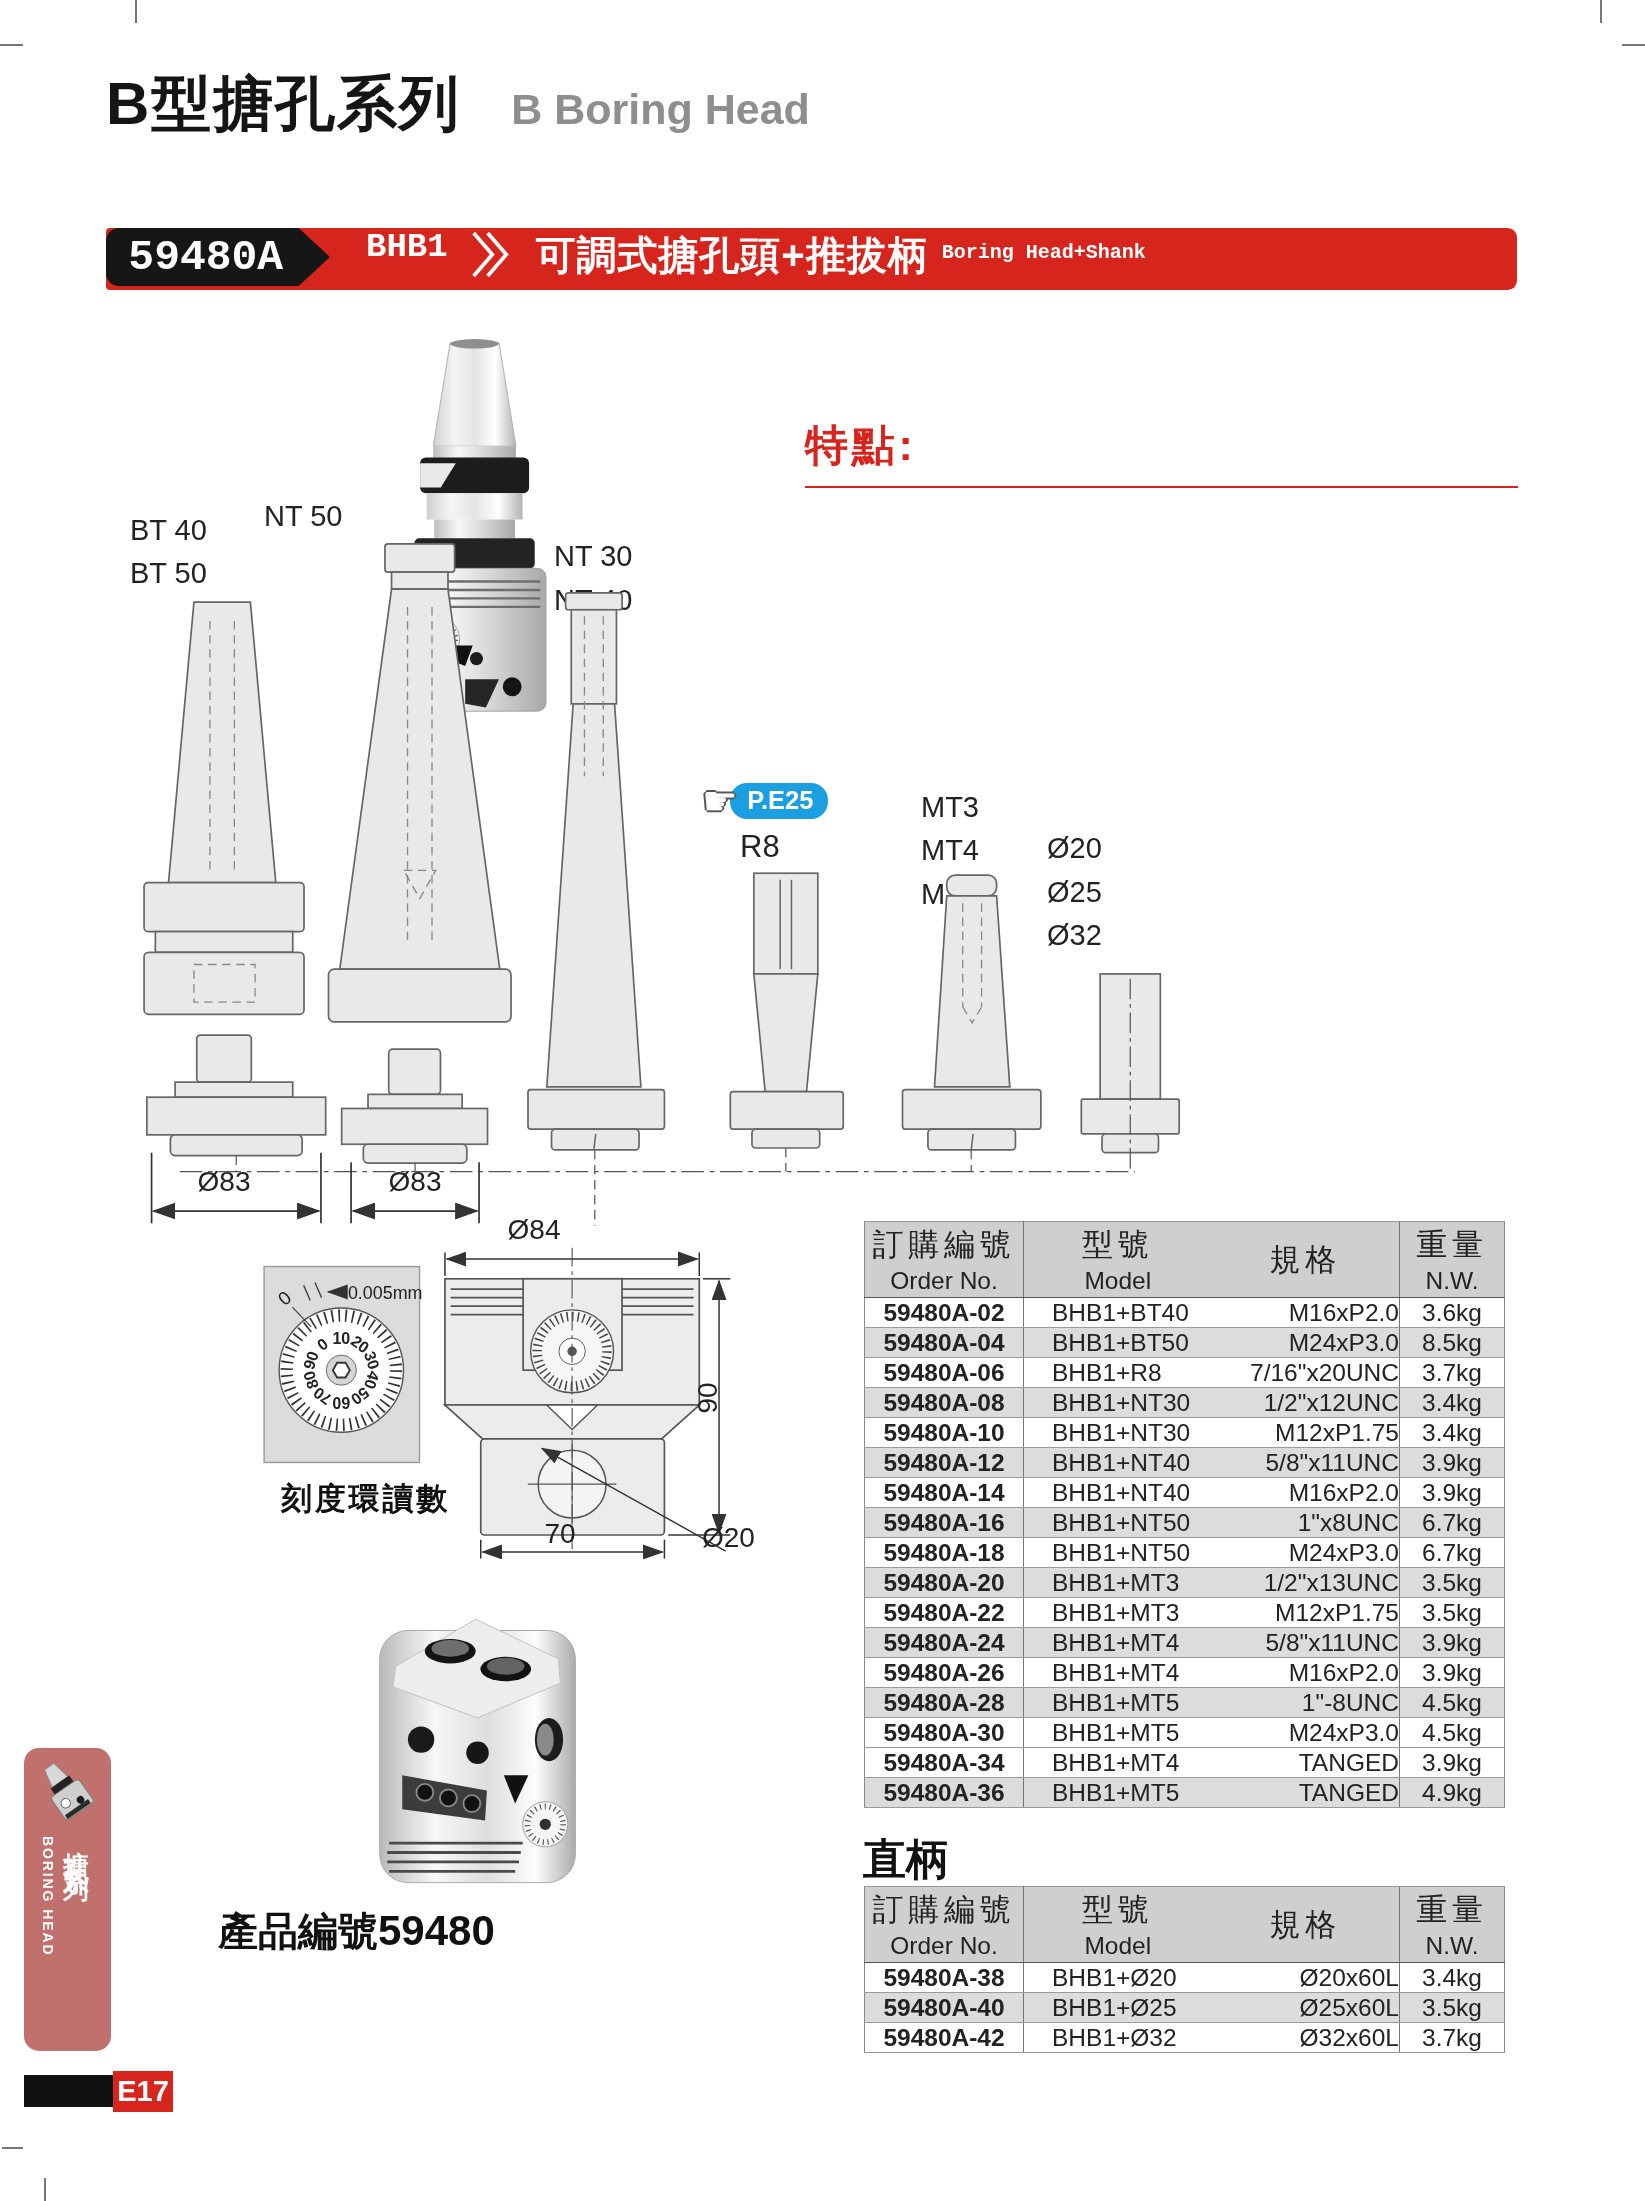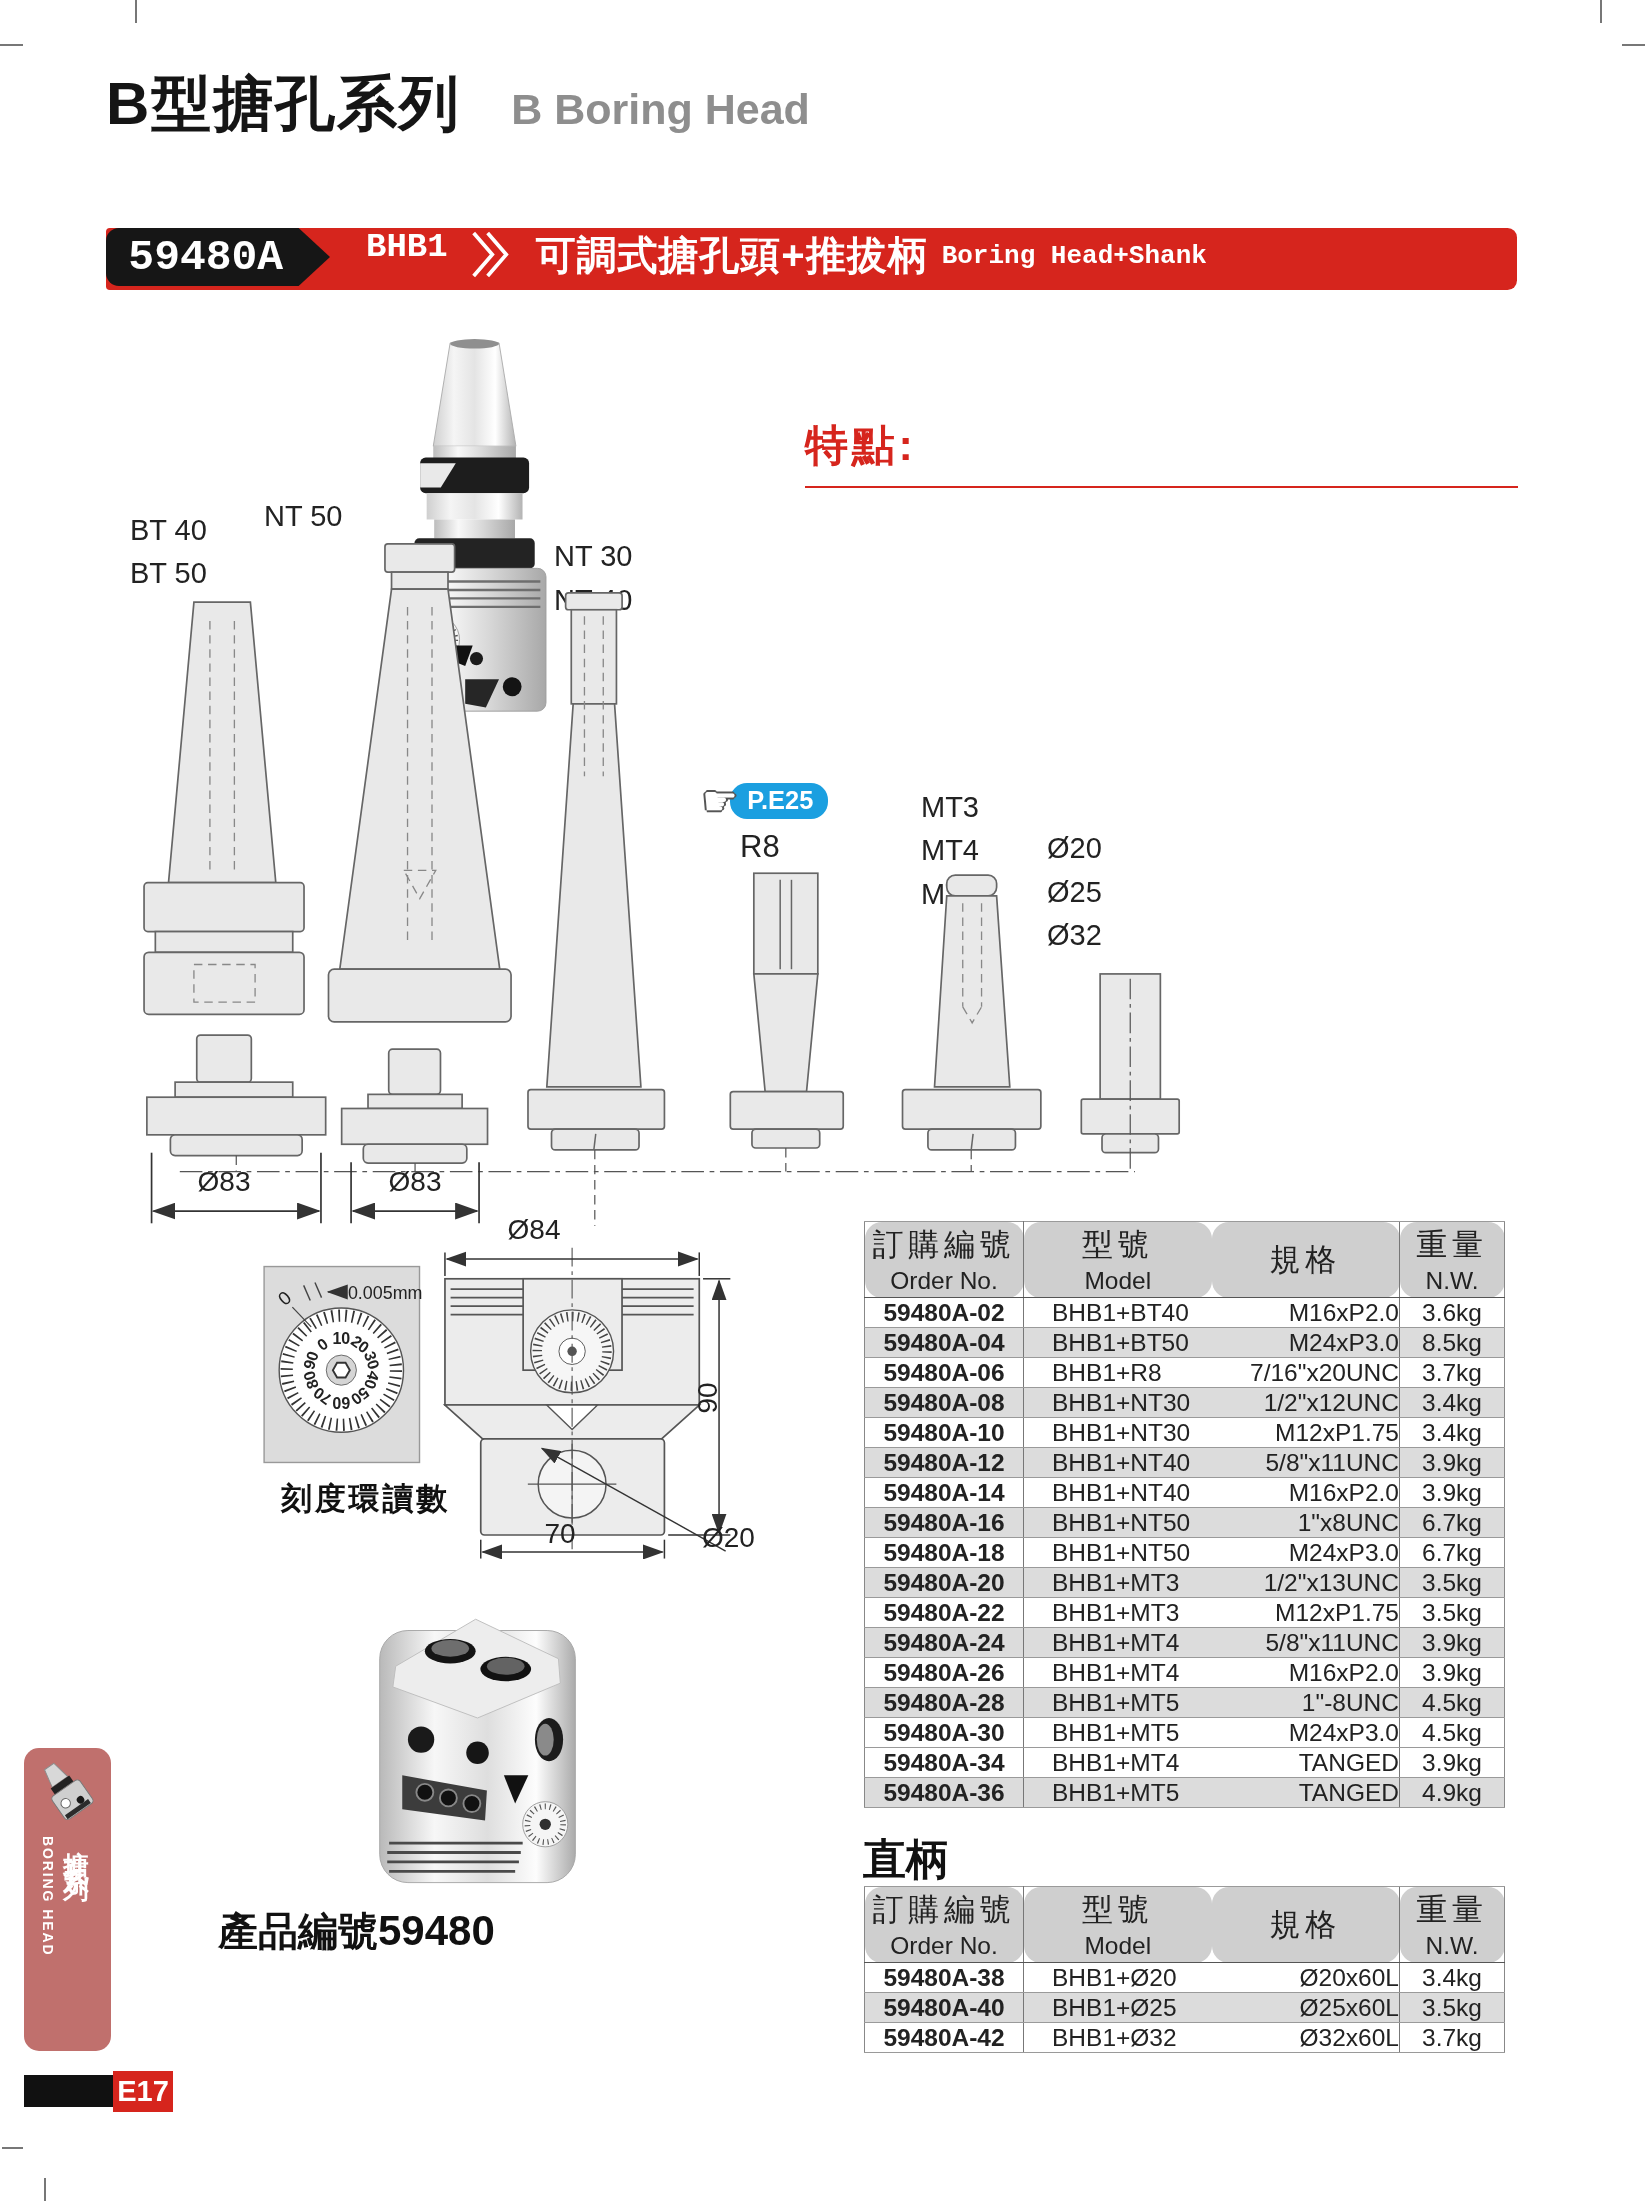--- a/index.html
+++ b/index.html
@@ -13,21 +13,21 @@
   .title-en{font-size:43px;font-weight:bold;color:#8e8e8e;margin-left:24.5px;}
 
   
   .banner{position:absolute;left:106px;top:228px;width:1411px;height:62px;background:#d6251d;
           border-radius:3.8px 9.4px 9.4px 3.8px;display:flex;align-items:flex-start;font-family:Liberation Mono, monospace;}
   .order-tab{height:58px;width:224px;background:#161616;color:#fff;font-size:43px;font-weight:bold;
              display:flex;align-items:center;justify-content:center;padding-right:24.5px;box-sizing:border-box;
              border-radius:13px 0 0 13px;clip-path:polygon(0 0,86% 0,100% 50%,86% 100%,0 100%);}
   .banner-model{color:#fff;font-size:34px;font-weight:bold;margin-left:36px;}
   .banner-zh{color:#fff;font-size:40px;font-weight:bold;margin-left:26px;letter-spacing:0.9px;}
-  .banner-en{color:#fff;font-size:26px;font-weight:bold;margin-left:13px;margin-top:13px;}
+  .banner-en{color:#fff;font-size:20px;font-weight:bold;margin-left:13px;margin-top:13px;}
 
   
   .feat-head{position:absolute;left:805px;top:417px;font-size:43px;font-weight:bold;color:#d6251d;letter-spacing:3.8px;}
   .feat-line{position:absolute;left:805px;top:486px;width:713px;height:1.9px;background:#d6251d;}
   .features{position:absolute;left:802px;top:497px;width:734px;}
   .feat-item{position:relative;margin:0;}
   .tri{position:absolute;left:0;width:22.6px;height:22.6px;background:#d6251d;
        clip-path:polygon(0 0,100% 100%,0 100%);}
   .feat-txt{margin-left:38px;font-size:32px;font-weight:bold;letter-spacing:1.9px;line-height:52px;color:#111;}
 
@@ -49,21 +49,21 @@
   .cat-table thead .hen{font-size:24.5px;color:#222;margin-top:1.9px;}
   .cat-table tbody tr{height:30px;}
   .cat-table tbody tr.alt{background:#dcdcdc;}
   .cat-table td{font-size:24.5px;color:#222;vertical-align:middle;}
   .cat-table td.c1{font-weight:bold;text-align:center;}
   .cat-table td.c2{text-align:left;padding-left:28px;}
   .cat-table td.c3{text-align:right;padding-left:26px;}
   .cat-table td.c4{text-align:center;}
   .sep-r{border-right:1.9px solid #777 !important;}
   .sep-l{border-left:1.9px solid #777 !important;}
-  .cat-table thead th{border-bottom:1.9px solid #555;border-radius:17px;}
+  .cat-table thead th{border-bottom:1.9px solid #555;}
 
   .straight-head{position:absolute;left:863px;top:1831px;font-size:43px;font-weight:bold;color:#111;}
 
   
   .dial-caption{position:absolute;left:281px;top:1478px;font-size:31px;font-weight:bold;letter-spacing:2.8px;color:#111;}
   .prod-caption{position:absolute;left:218px;top:1904px;font-size:40px;font-weight:bold;color:#111;}
   .prod-caption .code{font-size:42px;}
 
   
   .side-tab{position:absolute;left:23.5px;top:1748px;width:87px;height:303px;background:#c0706d;border-radius:15px;

